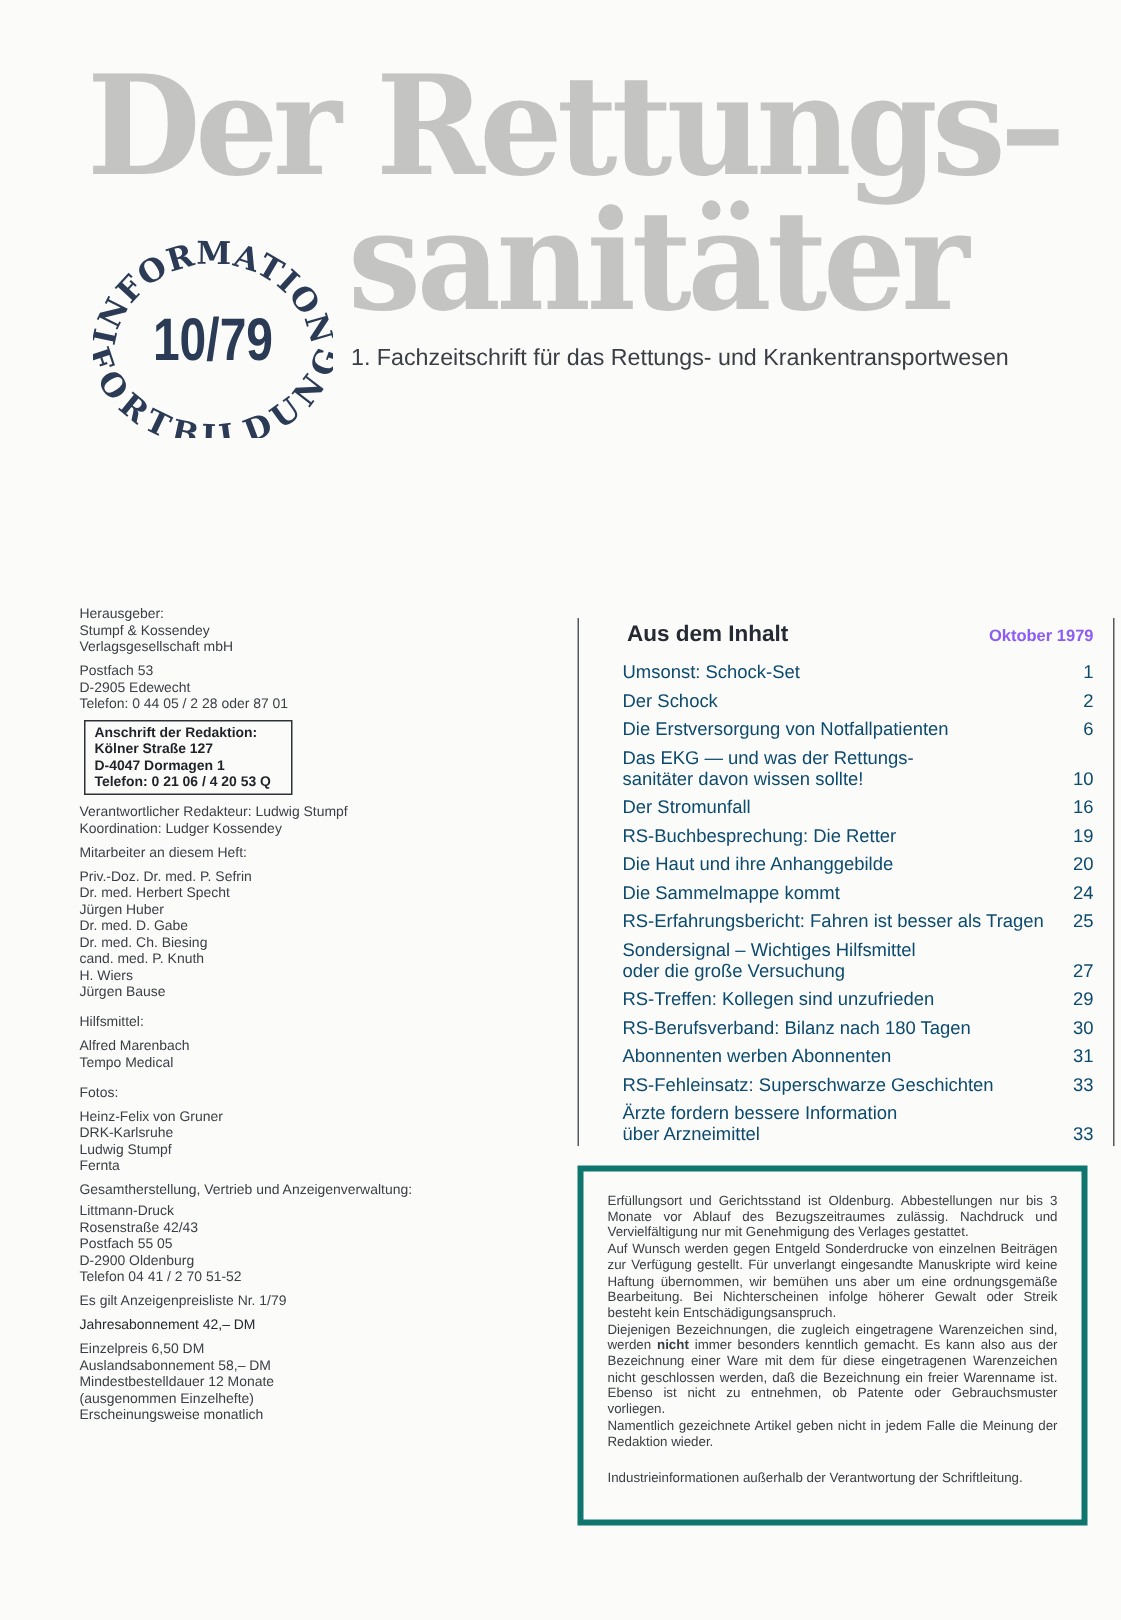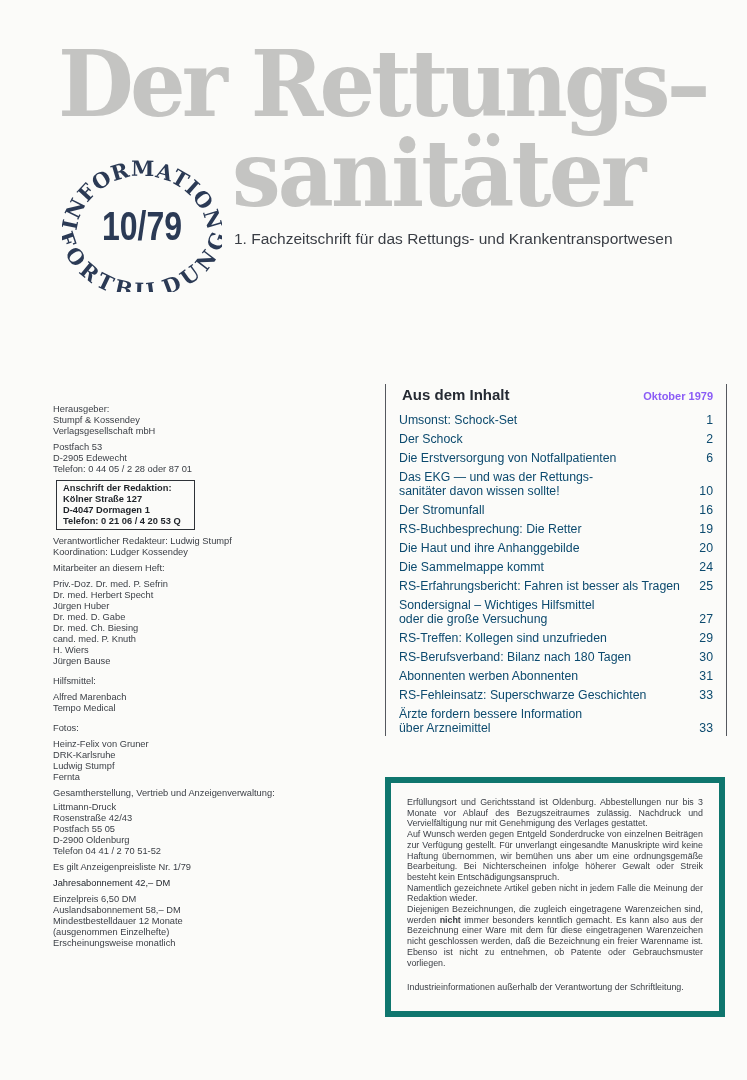--- a/index.html
+++ b/index.html
@@ -38,40 +38,40 @@
   }
   .left-col .blk { margin-bottom: 5px; }
   .left-col .line { display: block; white-space: nowrap; }
   .left-col .bold { font-weight: normal; color: #23272e; }
   .redaktion-box {
     border: 1.5px solid #2e3238; padding: 2px 5px 2px 6px; width: 126px;
     margin: 2px 0 6px 3px; font-weight: bold; color: #1f2329;
   }
 
   .toc {
-    position: absolute; left: 385px; top: 384px; width: 340px; height: 352px;
-    border-left: 1.5px solid #55585e; border-right: 1.5px solid #55585e;
+    position: absolute; left: 385px; top: 412px; width: 340px; height: 352px;
+    border-left: 1.5px solid #55585e; border-right: 1.5px solid #55585e; padding-left: 16px;
   }
   .toc-header {
     display: flex; justify-content: space-between; align-items: baseline;
     padding: 0 13px 0 16px; margin-top: 2px; margin-bottom: 10px;
   }
   .toc-title { font-size: 15px; font-weight: bold; color: #252a33; }
   .toc-date { font-size: 11px; font-weight: bold; color: #8b5cf6; }
   .toc-list { padding: 0 13px 0 13px; }
   .toc-item {
     display: flex; justify-content: space-between; align-items: flex-end;
     font-size: 12.3px; line-height: 14px; color: #0c4a6e; margin-bottom: 5px;
   }
   .toc-item .t { white-space: pre-line; }
   .toc-item .p { min-width: 22px; text-align: right; }
 
   .legal {
     position: absolute; left: 385px; top: 777px; width: 340px; height: 240px;
-    border: 6px solid #0f766e; box-sizing: border-box;
+    border: 4px solid #0f766e; box-sizing: border-box;
     padding: 14px 16px 0 16px;
     font-size: 8.9px; line-height: 10.7px; color: #3a3e45; text-align: justify;
   }
   .legal p { margin: 0; }
   .legal .gap { margin-top: 14px; }
 </style>
 </head>
 <body>
 
 <div class="masthead-line1">Der Rettungs–</div>
@@ -235,16 +235,16 @@
         <span class="t">Ärzte fordern bessere Information
 über Arzneimittel</span>
         <span class="p">33</span>
       </div>
   </div>
 </div>
 
 <div class="legal">
   <p>Erfüllungsort und Gerichtsstand ist Oldenburg. Abbestellungen nur bis 3 Monate vor Ablauf des Bezugszeitraumes zulässig. Nachdruck und Vervielfältigung nur mit Genehmigung des Verlages gestattet.</p>
   <p>Auf Wunsch werden gegen Entgeld Sonderdrucke von einzelnen Beiträgen zur Verfügung gestellt. Für unverlangt eingesandte Manuskripte wird keine Haftung übernommen, wir bemühen uns aber um eine ordnungsgemäße Bearbeitung. Bei Nichterscheinen infolge höherer Gewalt oder Streik besteht kein Entschädigungsanspruch.</p>
+  <p><span>Diejenigen Bezeichnungen, die zugleich eingetragene Warenzeichen sind, werden </span><b>nicht</b><span> immer besonders kenntlich gemacht. Es kann also aus der Bezeichnung einer Ware mit dem für diese eingetragenen Warenzeichen nicht geschlossen werden, daß die Bezeichnung ein freier Warenname ist. Ebenso ist nicht zu entnehmen, ob Patente oder Gebrauchsmuster vorliegen.</span></p>
   <p>Namentlich gezeichnete Artikel geben nicht in jedem Falle die Meinung der Redaktion wieder.</p>
-  <p><span>Diejenigen Bezeichnungen, die zugleich eingetragene Warenzeichen sind, werden </span><b>nicht</b><span> immer besonders kenntlich gemacht. Es kann also aus der Bezeichnung einer Ware mit dem für diese eingetragenen Warenzeichen nicht geschlossen werden, daß die Bezeichnung ein freier Warenname ist. Ebenso ist nicht zu entnehmen, ob Patente oder Gebrauchsmuster vorliegen.</span></p>
   <p class="gap">Industrieinformationen außerhalb der Verantwortung der Schriftleitung.</p>
 </div>
 
 </body></html>

